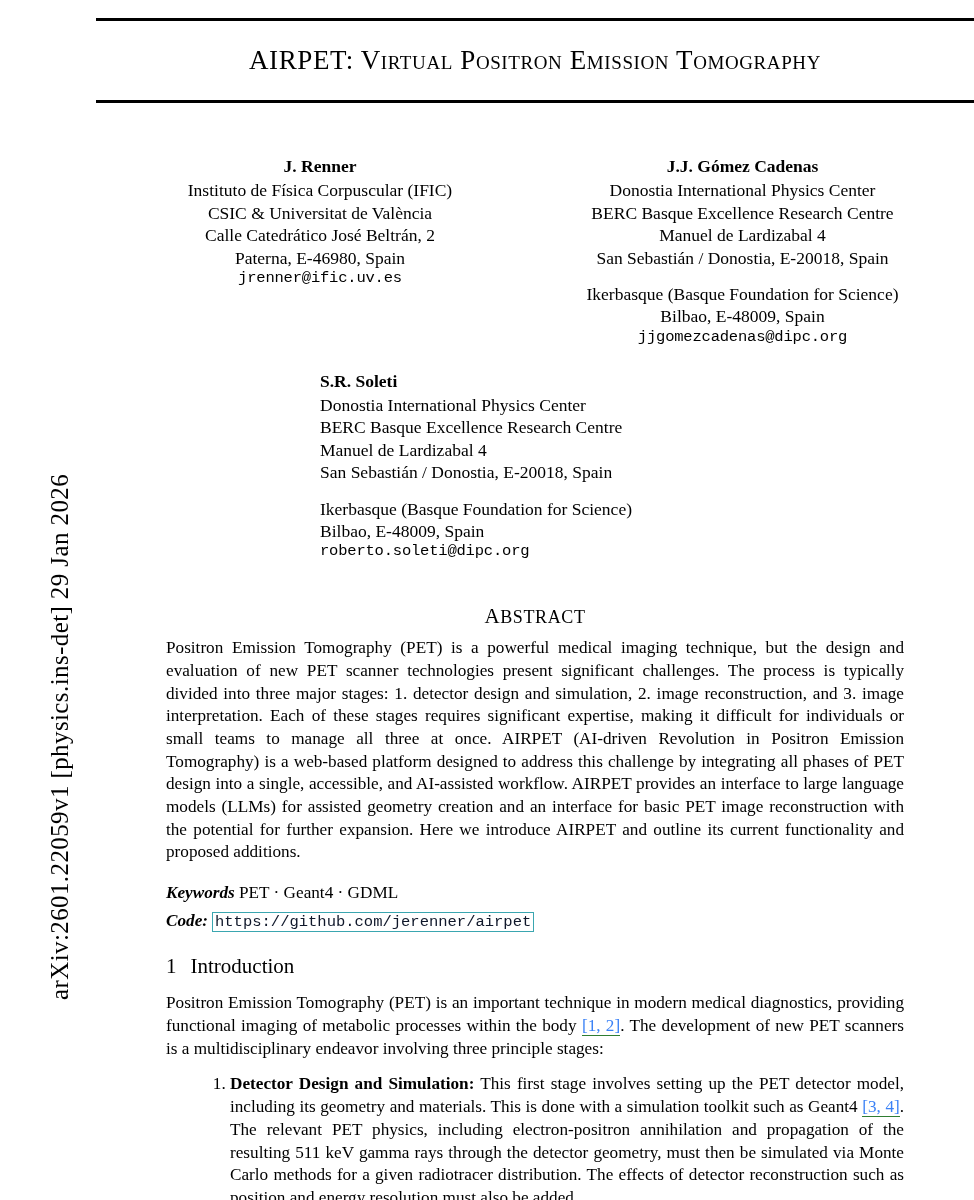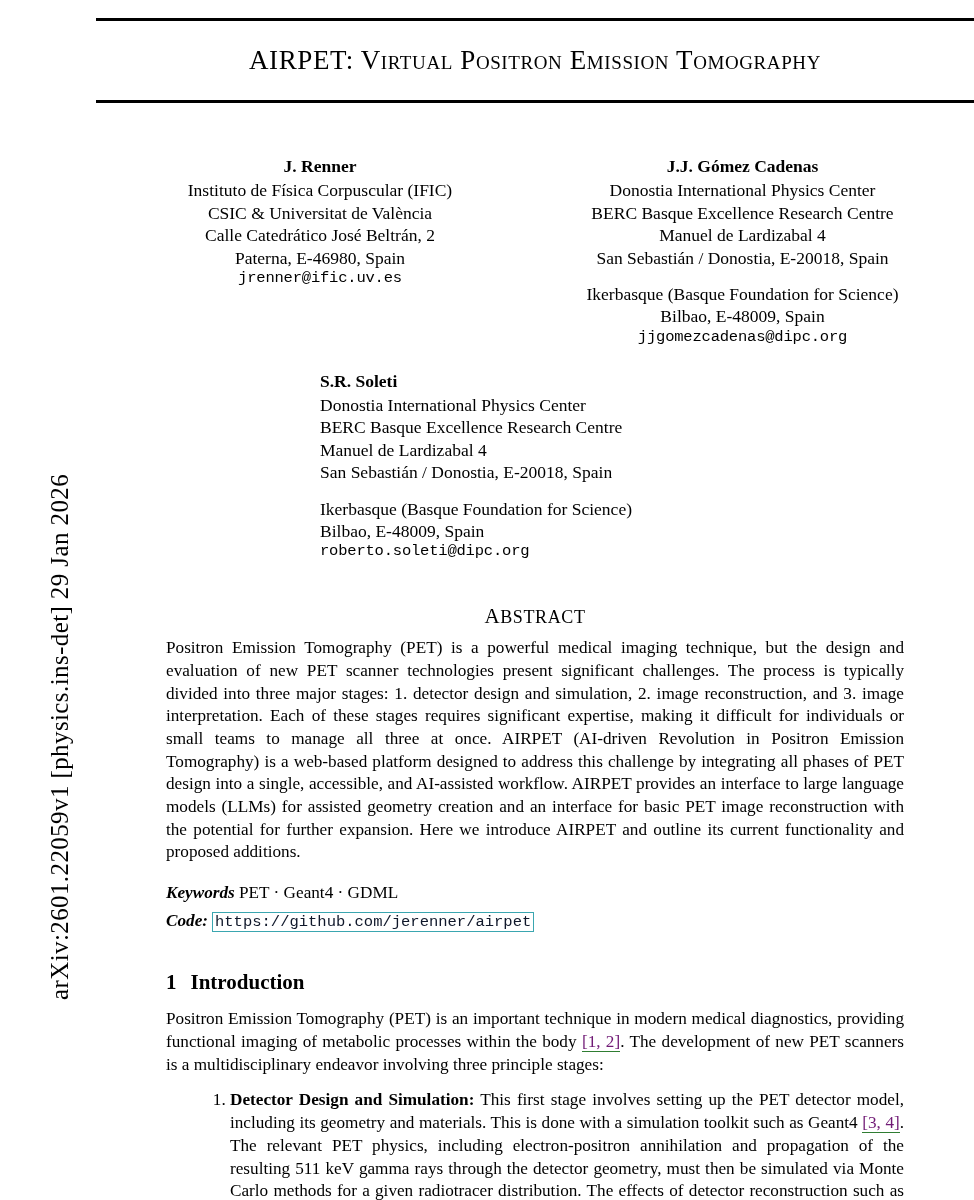--- a/index.html
+++ b/index.html
@@ -139,34 +139,34 @@
     font-family: "Liberation Mono", monospace;
     font-size: 15.5px;
     color: #0f172a;
     border: 1px solid #3aa6b0;
     padding: 0 2px;
     margin-left: 4px;
   }
 
   
   .section-head {
-    margin-top: 36px;
+    margin-top: 20px;
     font-size: 21px;
-    font-weight: bold;
+    font-weight: normal;
   }
   .section-head .num { margin-right: 14px; }
 
   .para {
     margin-top: 12px;
     font-size: 17.2px;
     line-height: 1.33;
     text-align: justify;
   }
   .cite-box {
-    color: #701a75;
+    color: #3b82f6;
     border-bottom: 1px solid #2f7d32;
   }
 
   ol.enumlist {
     margin: 12px 0 0 0;
     padding-left: 64px;
     font-size: 17.2px;
     line-height: 1.33;
   }
   ol.enumlist li { text-align: justify; }

